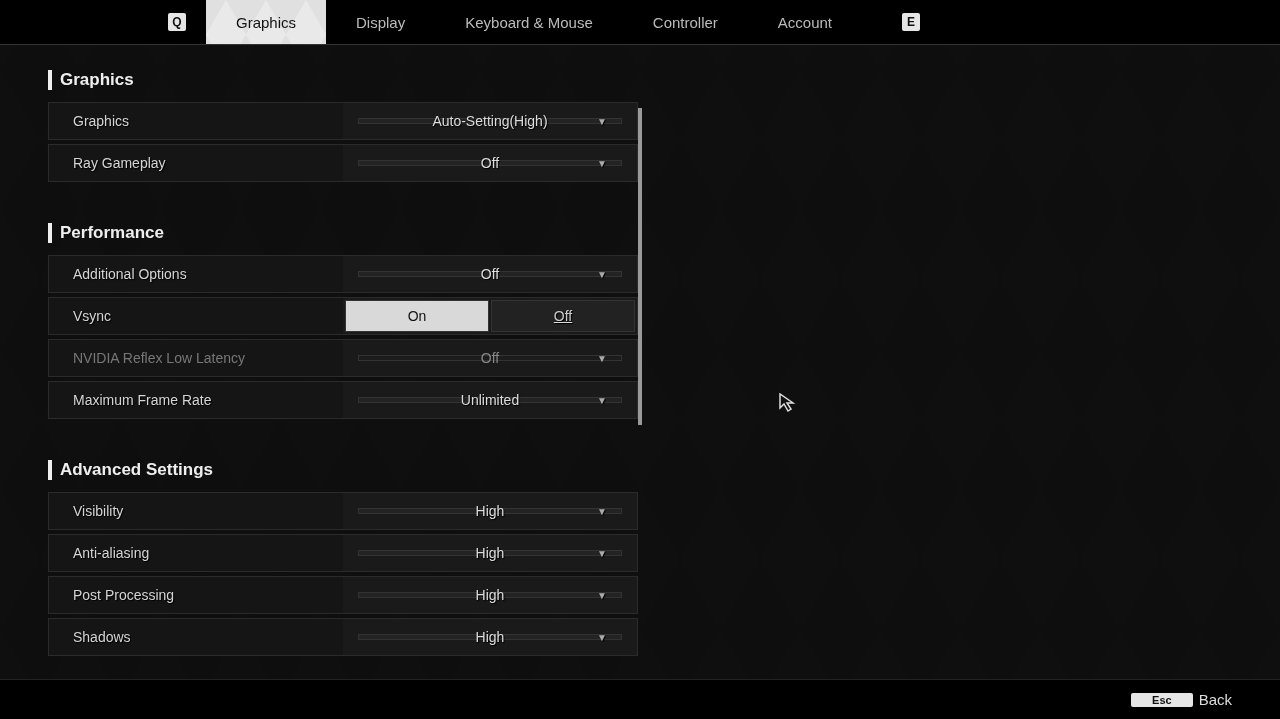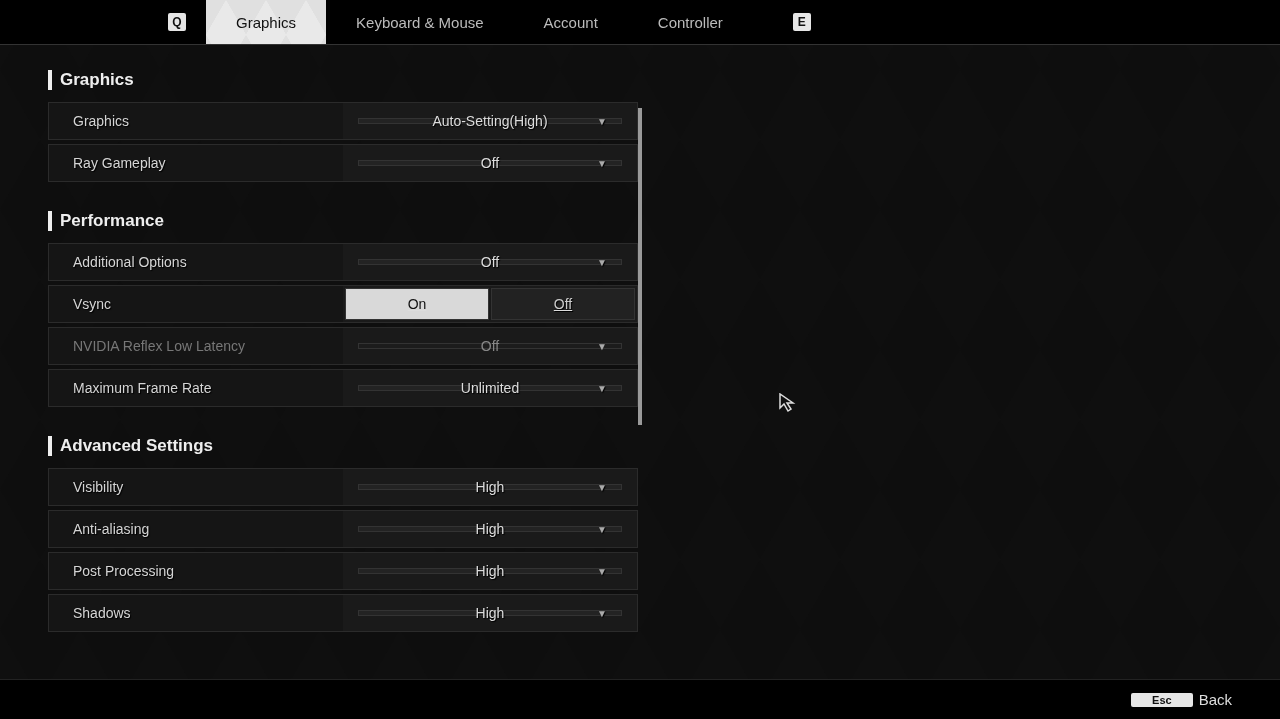--- a/index.html
+++ b/index.html
@@ -76,21 +76,21 @@
   height:600px;
   z-index:2;
 }
 .section-header {
   border-left: 4px solid #eee;
   padding-left: 8px;
   color:#eee;
   font-size:17px;
   font-weight:600;
   margin-bottom:12px;
-  margin-top:29px;
+  margin-top:41px;
 }
 .section-header.first { margin-top:0;}
 .row {
   display:flex;
   height:38px;
   margin-bottom:4px;
   align-items:stretch;
   box-sizing:border-box;
   border:1px solid #2b2b2b;
 }
@@ -197,23 +197,24 @@
 }
 </style>
 </head>
 <body>
 
 <div class="bg-pattern"></div>
 
 <div class="topbar">
   <div class="key-hint q">Q</div>
   <div class="tab active">Graphics</div>
+  <div class="tab">Display</div>
   <div class="tab">Keyboard &amp; Mouse</div>
+  <div class="tab">Controller</div>
   <div class="tab">Account</div>
-  <div class="tab">Controller</div>
   <div class="key-hint e">E</div>
 </div>
 
 <div class="content">
 
   <div class="section-header first">Graphics</div>
 
   <div class="row">
     <div class="label">Graphics</div>
     <div class="control">

